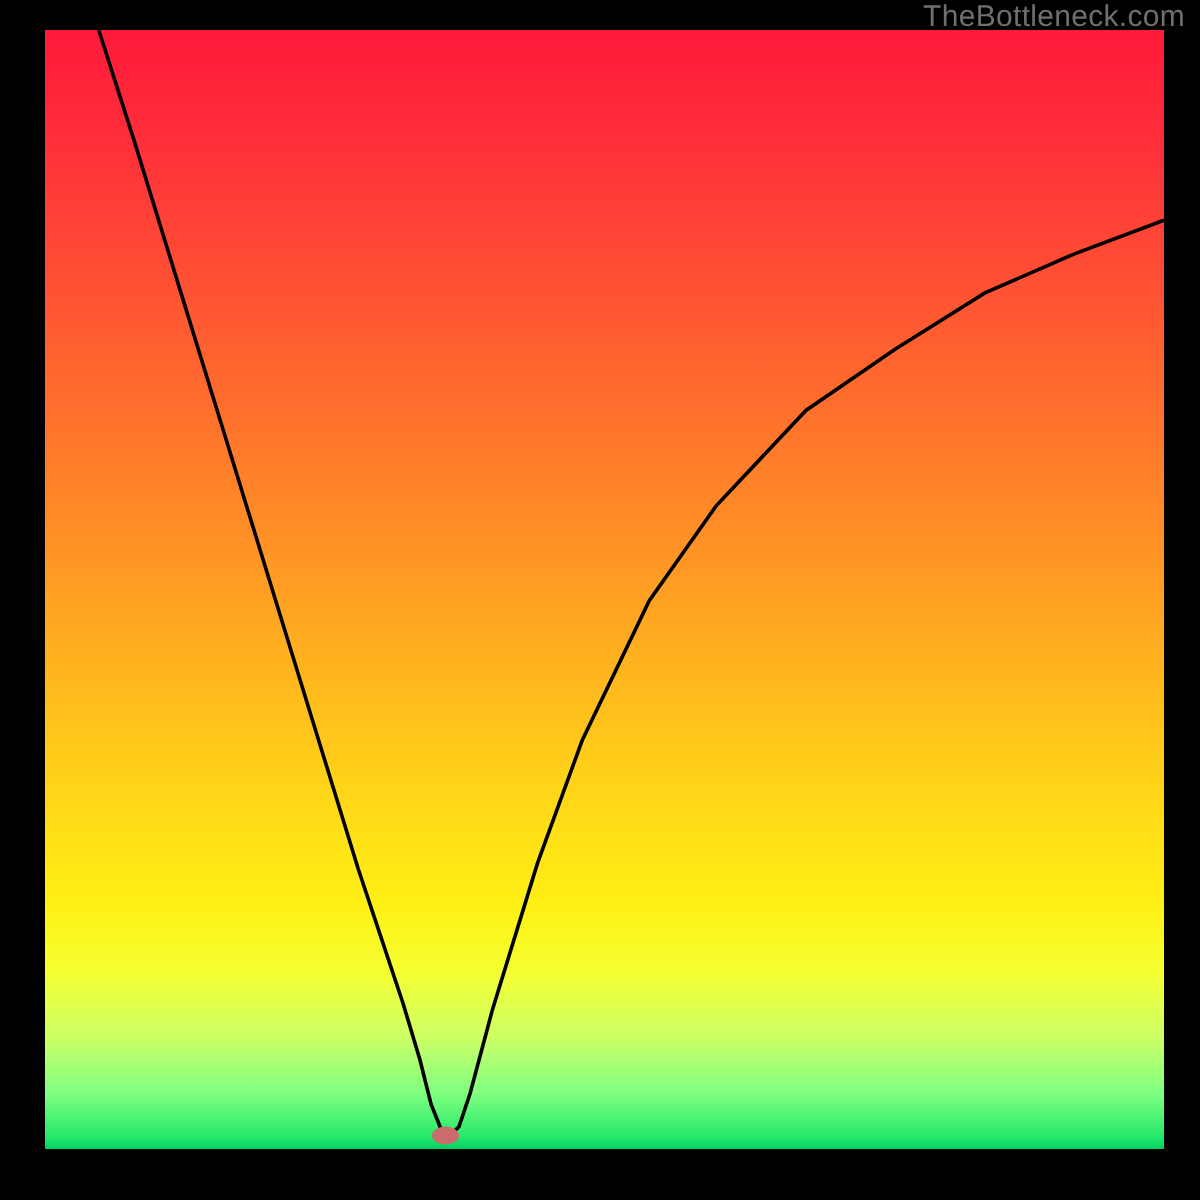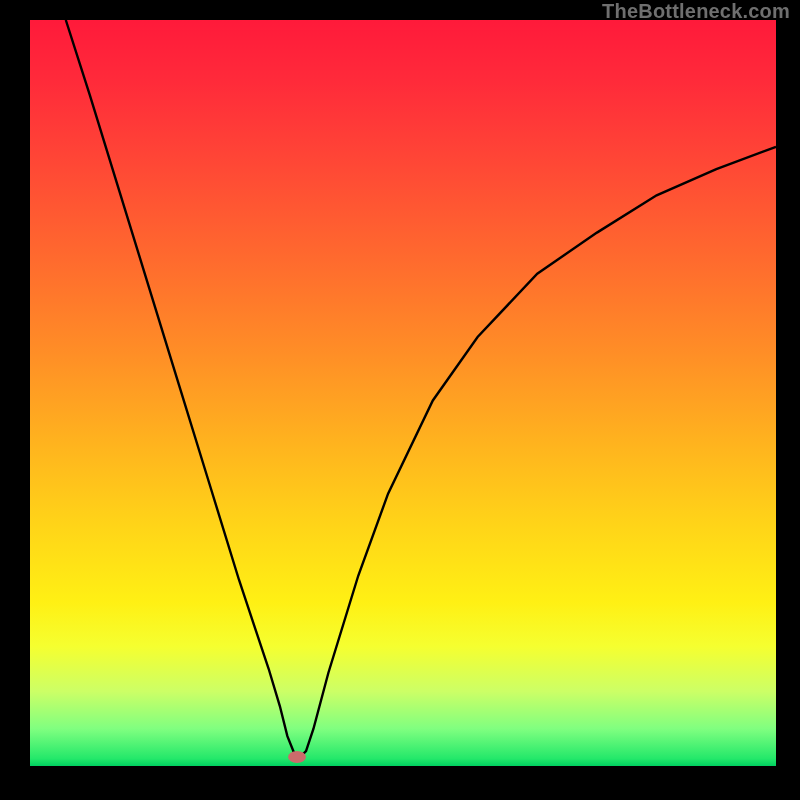--- a/index.html
+++ b/index.html
@@ -31,21 +31,21 @@
       #24e86a 99%,
       #00d060 100%
     );
   }
   .watermark {
     position: absolute;
     top: 0;
     right: 10px;
     font-family: Arial, Helvetica, sans-serif;
     font-size: 20px;
-    font-weight: 700;
+    font-weight: 400;
     color: #6f6f6f;
     letter-spacing: 0.2px;
     user-select: none;
   }
   .curve-svg {
     position: absolute;
     left: 0;
     top: 0;
     width: 746px;
     height: 746px;

